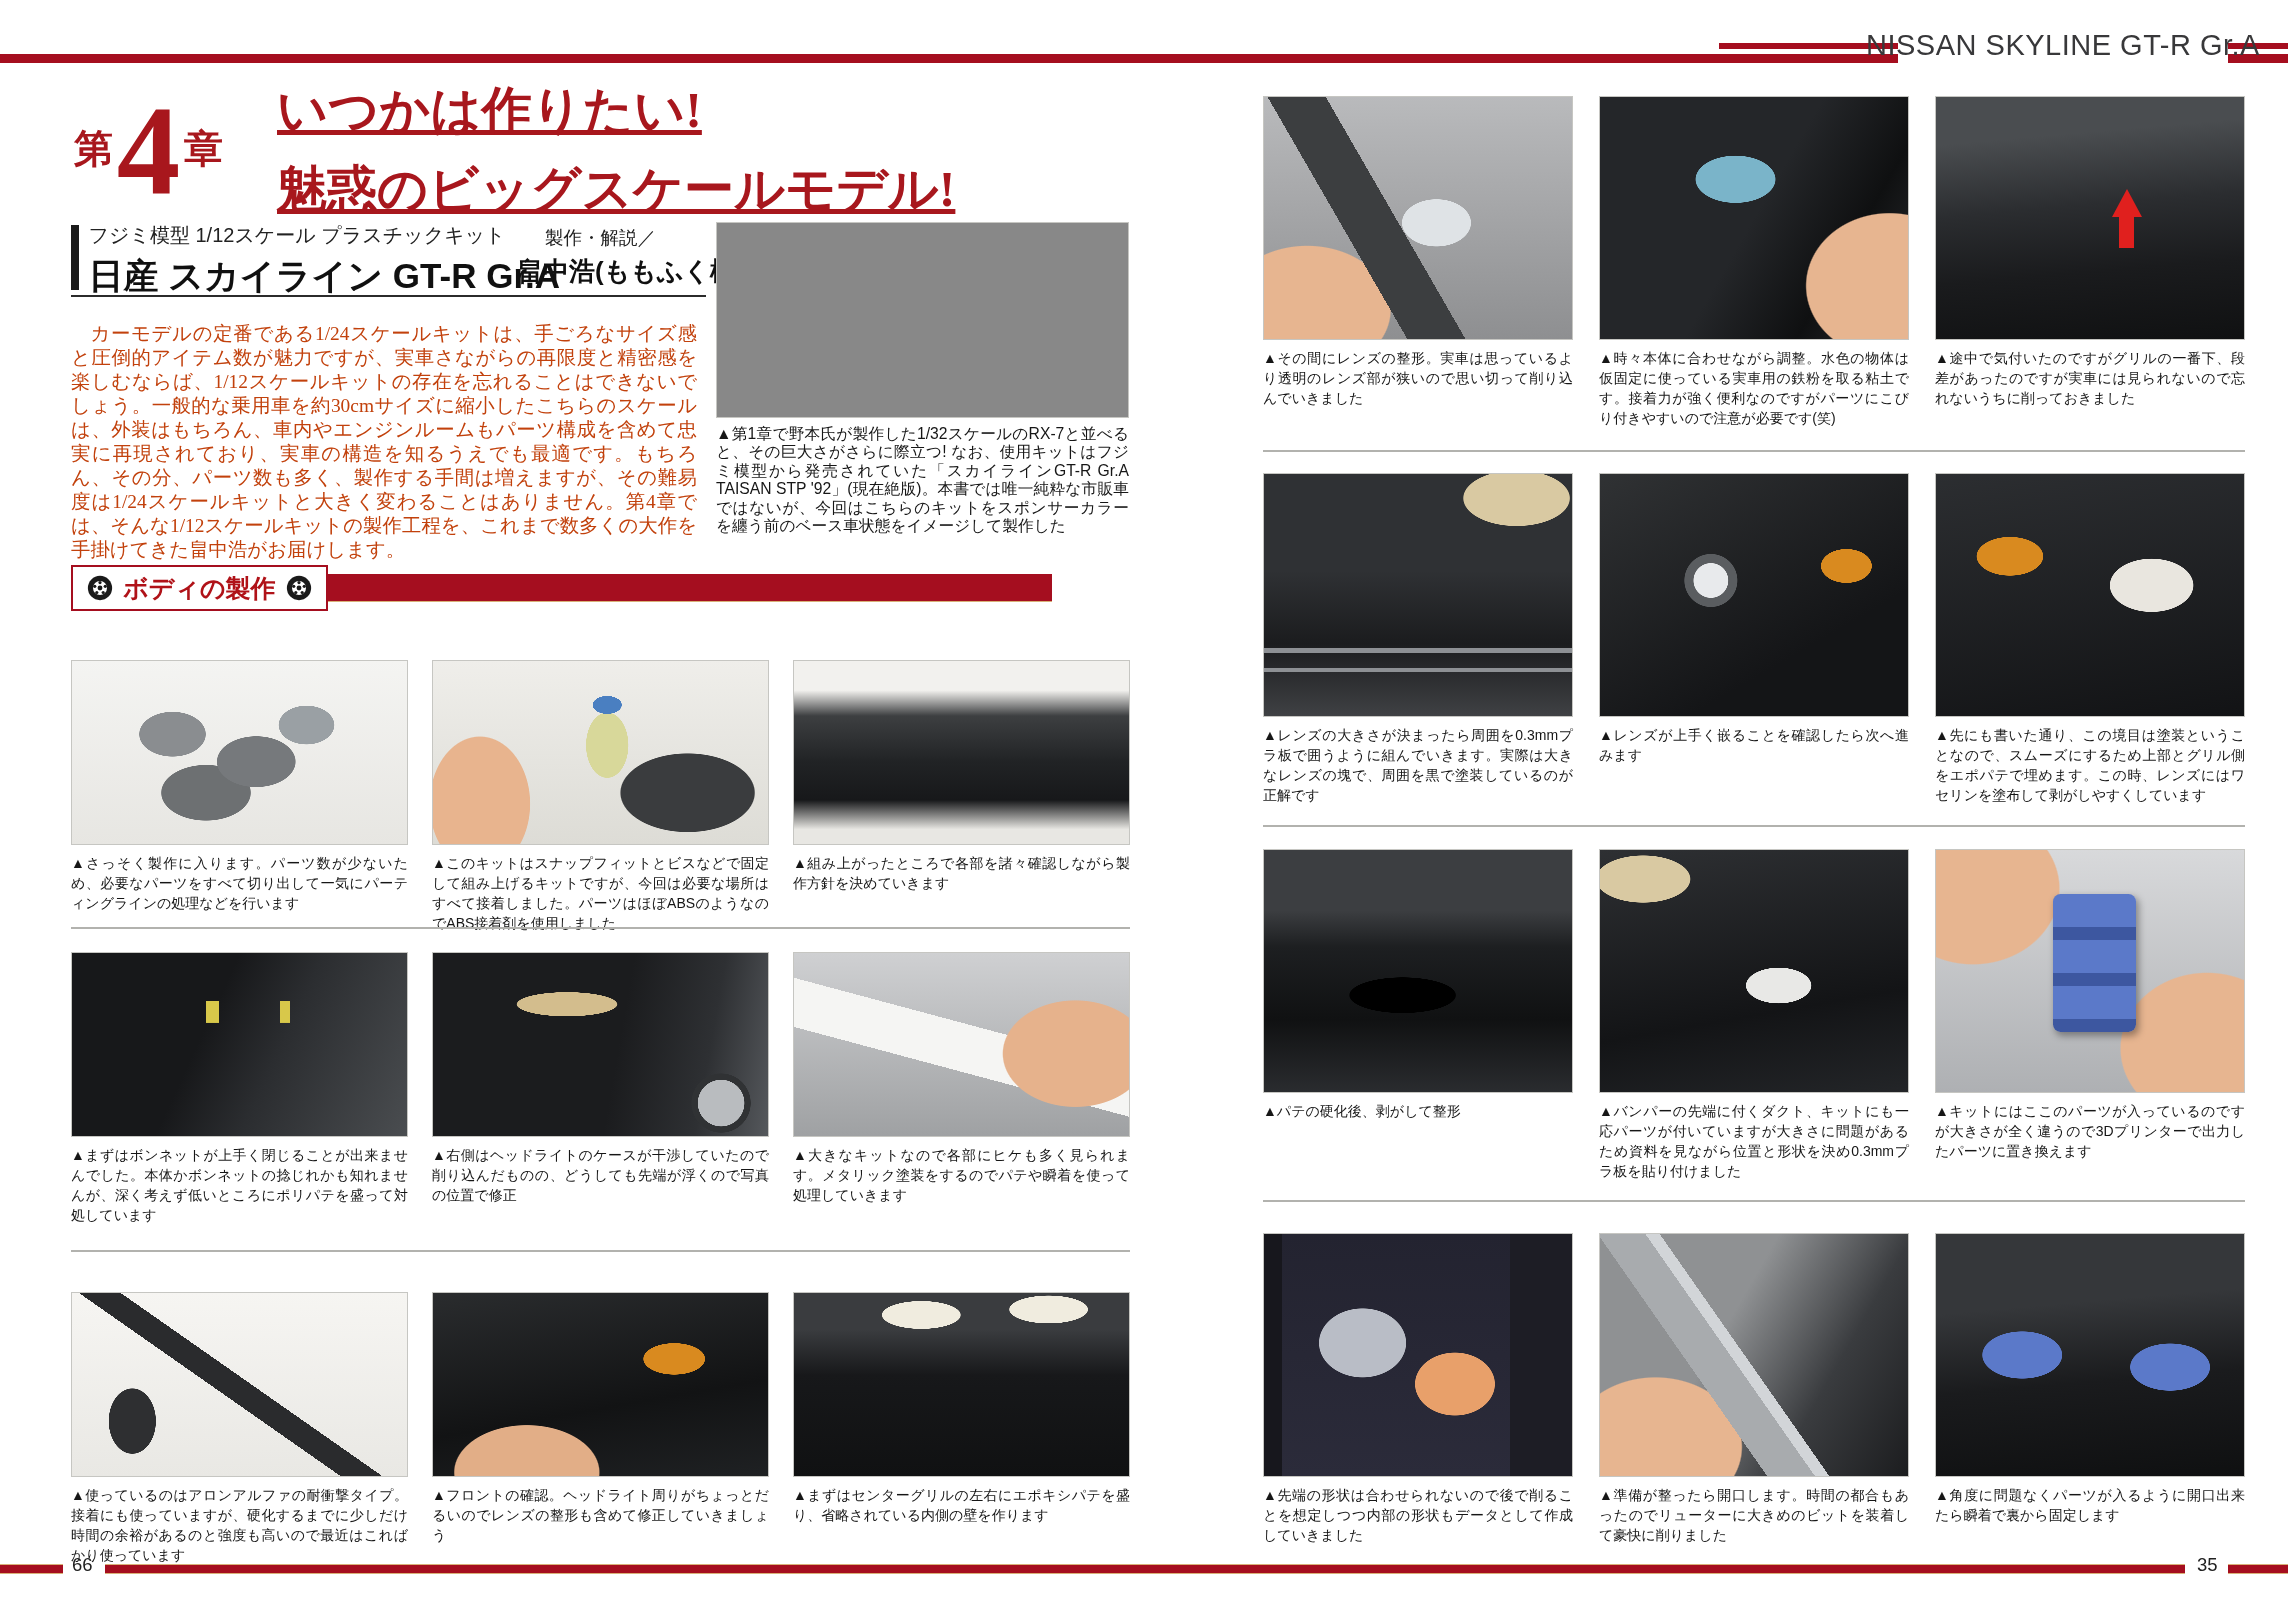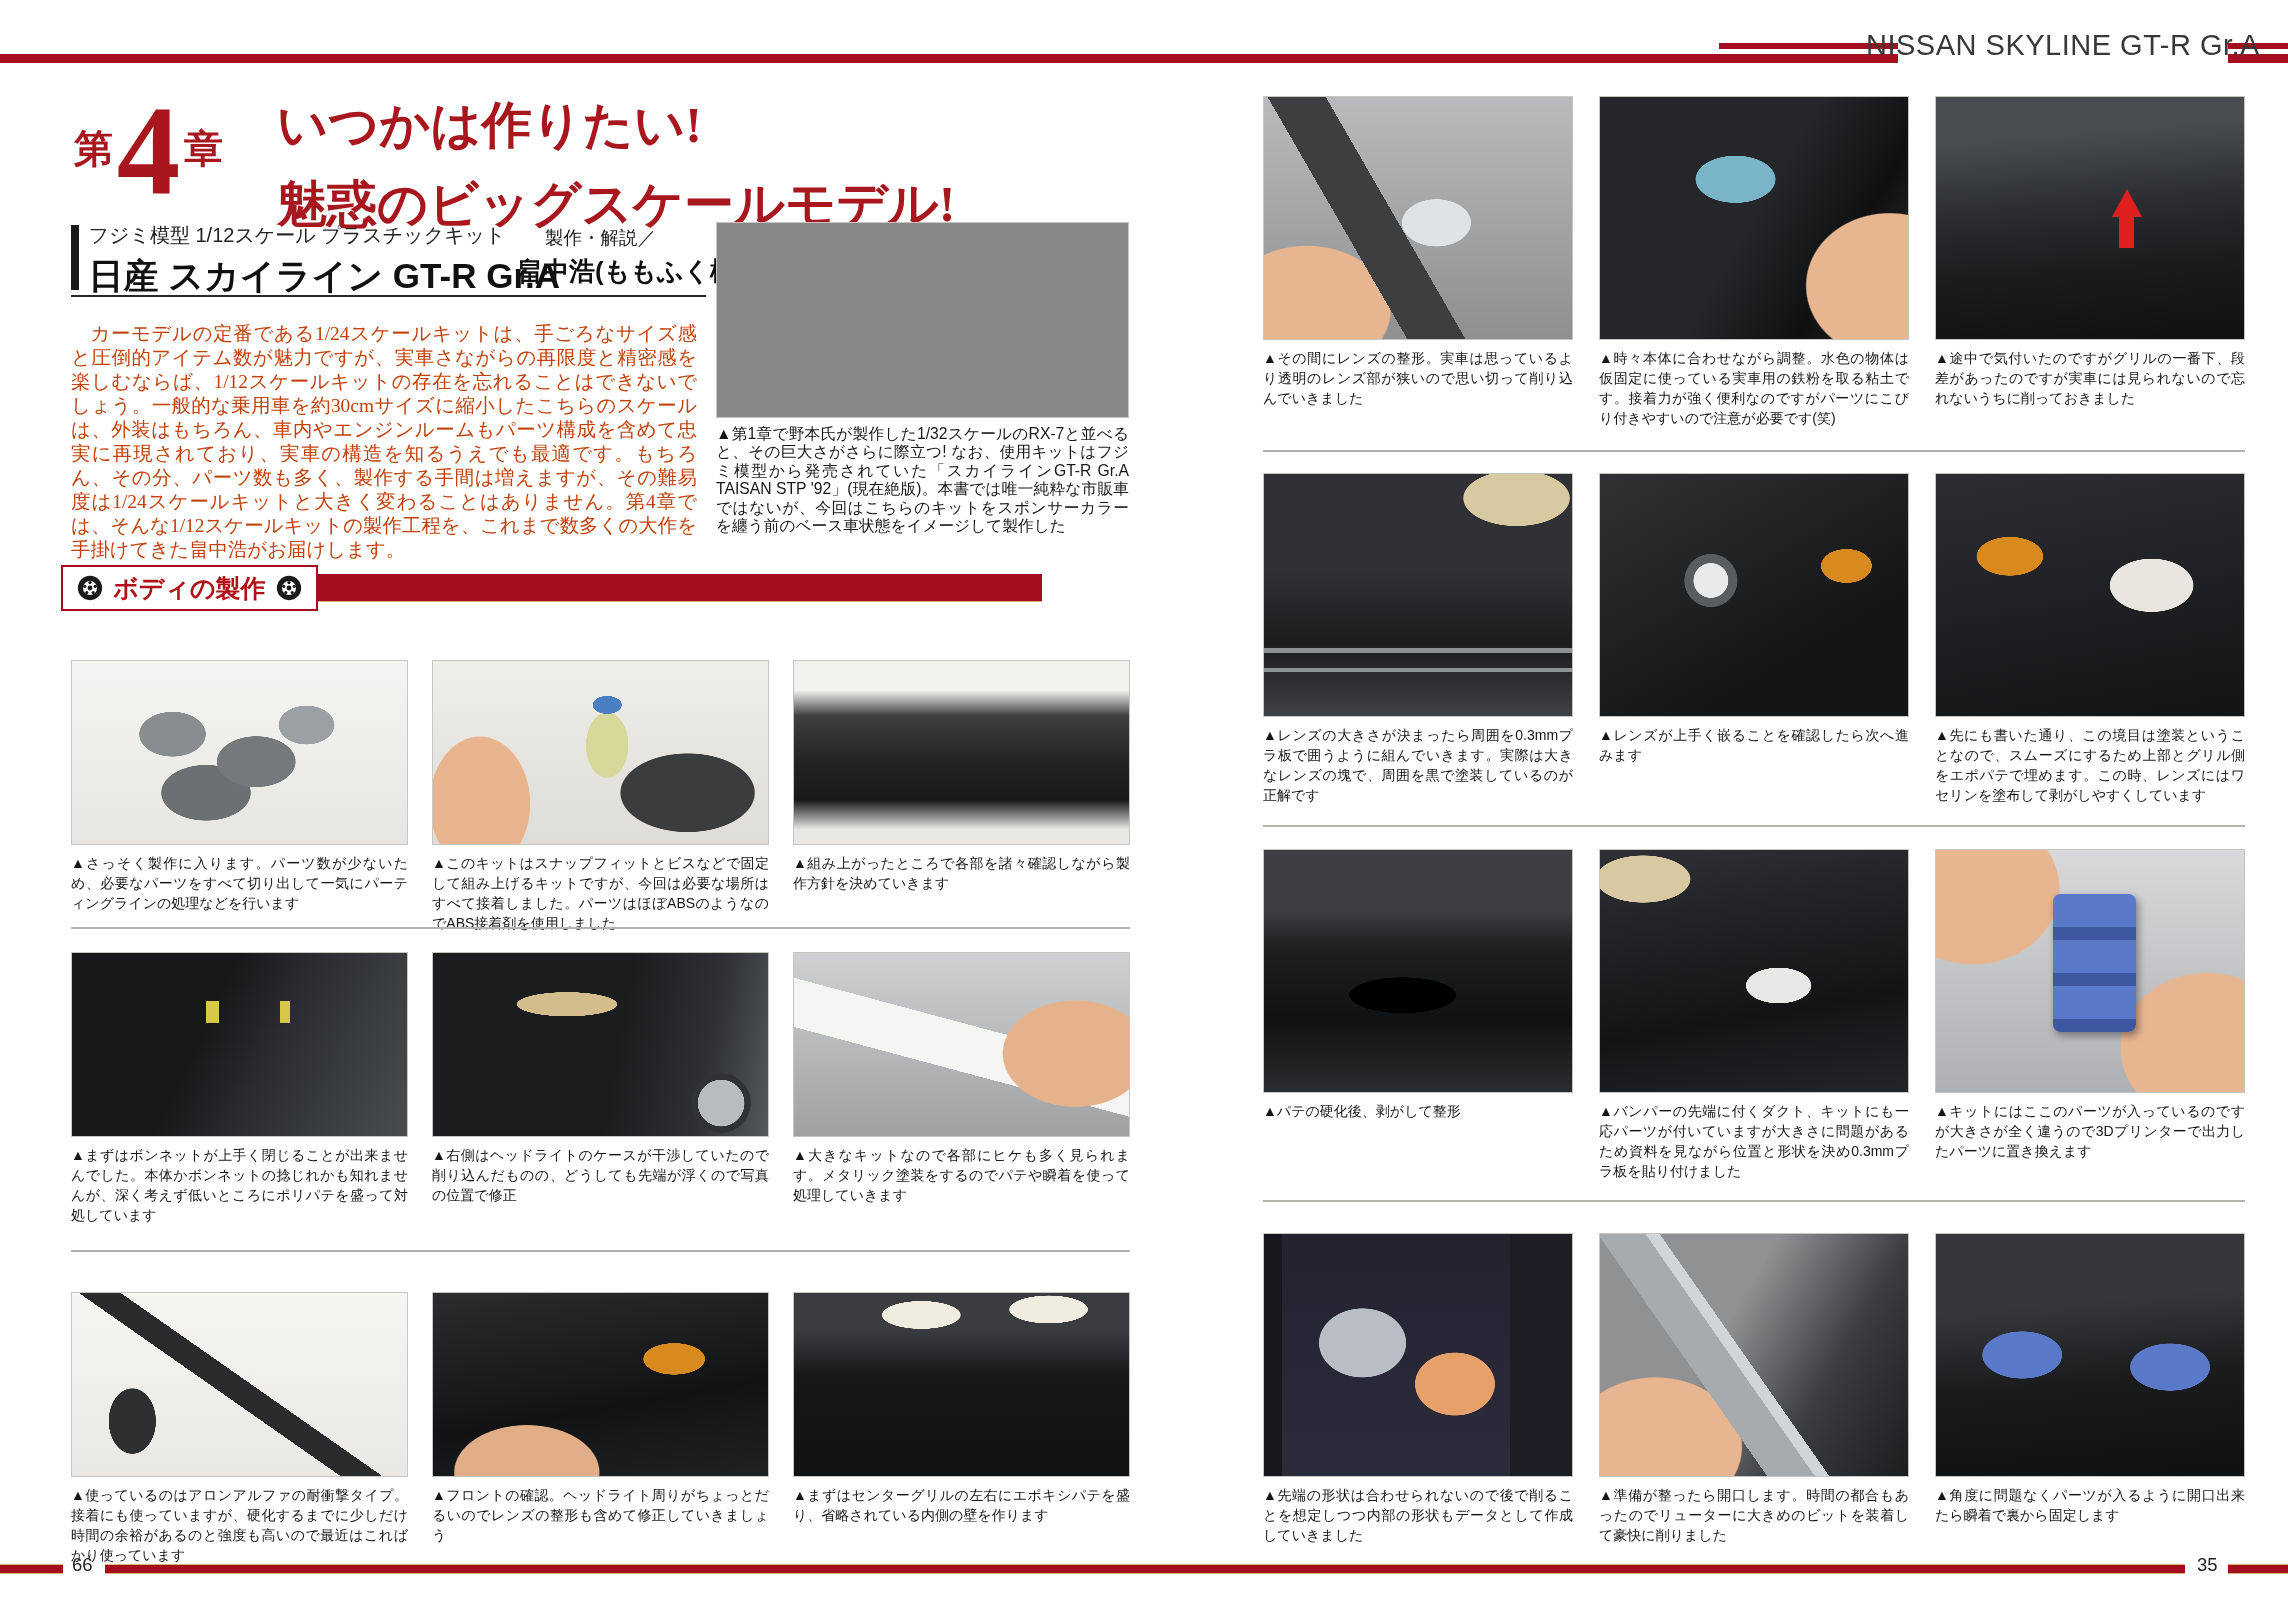--- a/index.html
+++ b/index.html
@@ -11,23 +11,23 @@
   .top-thin{position:absolute;left:1719px;right:0;top:43px;height:5.5px;background:#A50E1F;}
   .header-title{position:absolute;left:1898px;top:20px;width:330px;height:50px;background:#fff;
         display:flex;align-items:center;justify-content:center;font-size:29px;color:#38383a;
         letter-spacing:0.5px;z-index:5;white-space:nowrap;}
 
   
   .chapter{position:absolute;left:74px;top:92px;display:flex;color:#A8171D;
         font-family:"Liberation Serif","DejaVu Serif",serif;font-weight:bold;}
   .ch-pre,.ch-suf{font-size:39px;margin-top:29.5px;}
   .ch-num{font-size:127px;line-height:.92;margin:0 3.7px;}
-  .chapter-title{position:absolute;left:277px;top:86px;color:#A8171D;
+  .chapter-title{position:absolute;left:277px;top:71px;color:#A8171D;
         font-family:"Liberation Serif","DejaVu Serif",serif;font-weight:bold;
-        font-size:50px;line-height:79px;white-space:nowrap;}
+        font-size:50px;line-height:79px;white-space:nowrap;text-decoration:underline;}
 
   
   .kit{position:absolute;left:71px;top:222px;}
   .kit-bar{position:absolute;left:0;top:2.8px;width:8.3px;height:65px;background:#1a1a1a;}
   .kit-inner{margin-left:17.5px;}
   .kit-spec{font-size:20px;color:#222;}
   .kit-name{font-size:35px;font-weight:bold;color:#101010;margin-top:3.7px;white-space:nowrap;}
   .credit{position:absolute;left:517px;top:225px;width:212px;}
   .credit-label{font-size:18.5px;color:#222;margin-left:28px;}
   .credit-name{font-size:26px;font-weight:bold;color:#101010;margin-top:3.7px;white-space:nowrap;}
@@ -40,21 +40,21 @@
   
   .hero{position:absolute;left:716px;top:222px;width:413px;}
   .hero-ph{height:196px;border:0.9px solid #c6c6c2;box-sizing:border-box;background:
       radial-gradient(111px 42px at 66% 34%, #2a2326 0 60%, transparent 61%),
       radial-gradient(231px 78px at 60% 56%, #b21a20 0 60%, transparent 62%),
       radial-gradient(102px 35px at 23% 78%, #c0c2c5 0 60%, transparent 62%),
       linear-gradient(180deg,#dcdcda 0 55%, #c9c9c6 70%, #b2b2af);}
   .hero-cap{margin-top:6.5px;font-size:15.7px;line-height:18.6px;text-align:justify;color:#161616;}
 
   
-  .section-head{position:absolute;left:61px;top:565px;width:981px;display:flex;align-items:center;}
+  .section-head{position:absolute;left:71px;top:565px;width:981px;display:flex;align-items:center;}
   .section-label{display:flex;align-items:center;gap:9.2px;border:2.8px solid #A50E1F;background:#fff;
         padding:4.6px 13px;height:33px;box-sizing:content-box;}
   .section-text{font-size:25px;font-weight:bold;color:#B01218;white-space:nowrap;}
   .section-bar{flex:1;height:27px;background:#A50E1F;border-bottom:0.9px solid #d8b178;}
 
   
   .lrow{position:absolute;left:71px;width:1059px;display:grid;grid-template-columns:1fr 1fr 1fr;column-gap:24px;}
   .rrow{position:absolute;left:1263px;width:982px;display:grid;grid-template-columns:1fr 1fr 1fr;column-gap:26px;}
   figure.cell{margin:0;}
   .ph{border:0.9px solid #c6c6c2;box-sizing:border-box;background:#888;position:relative;}

